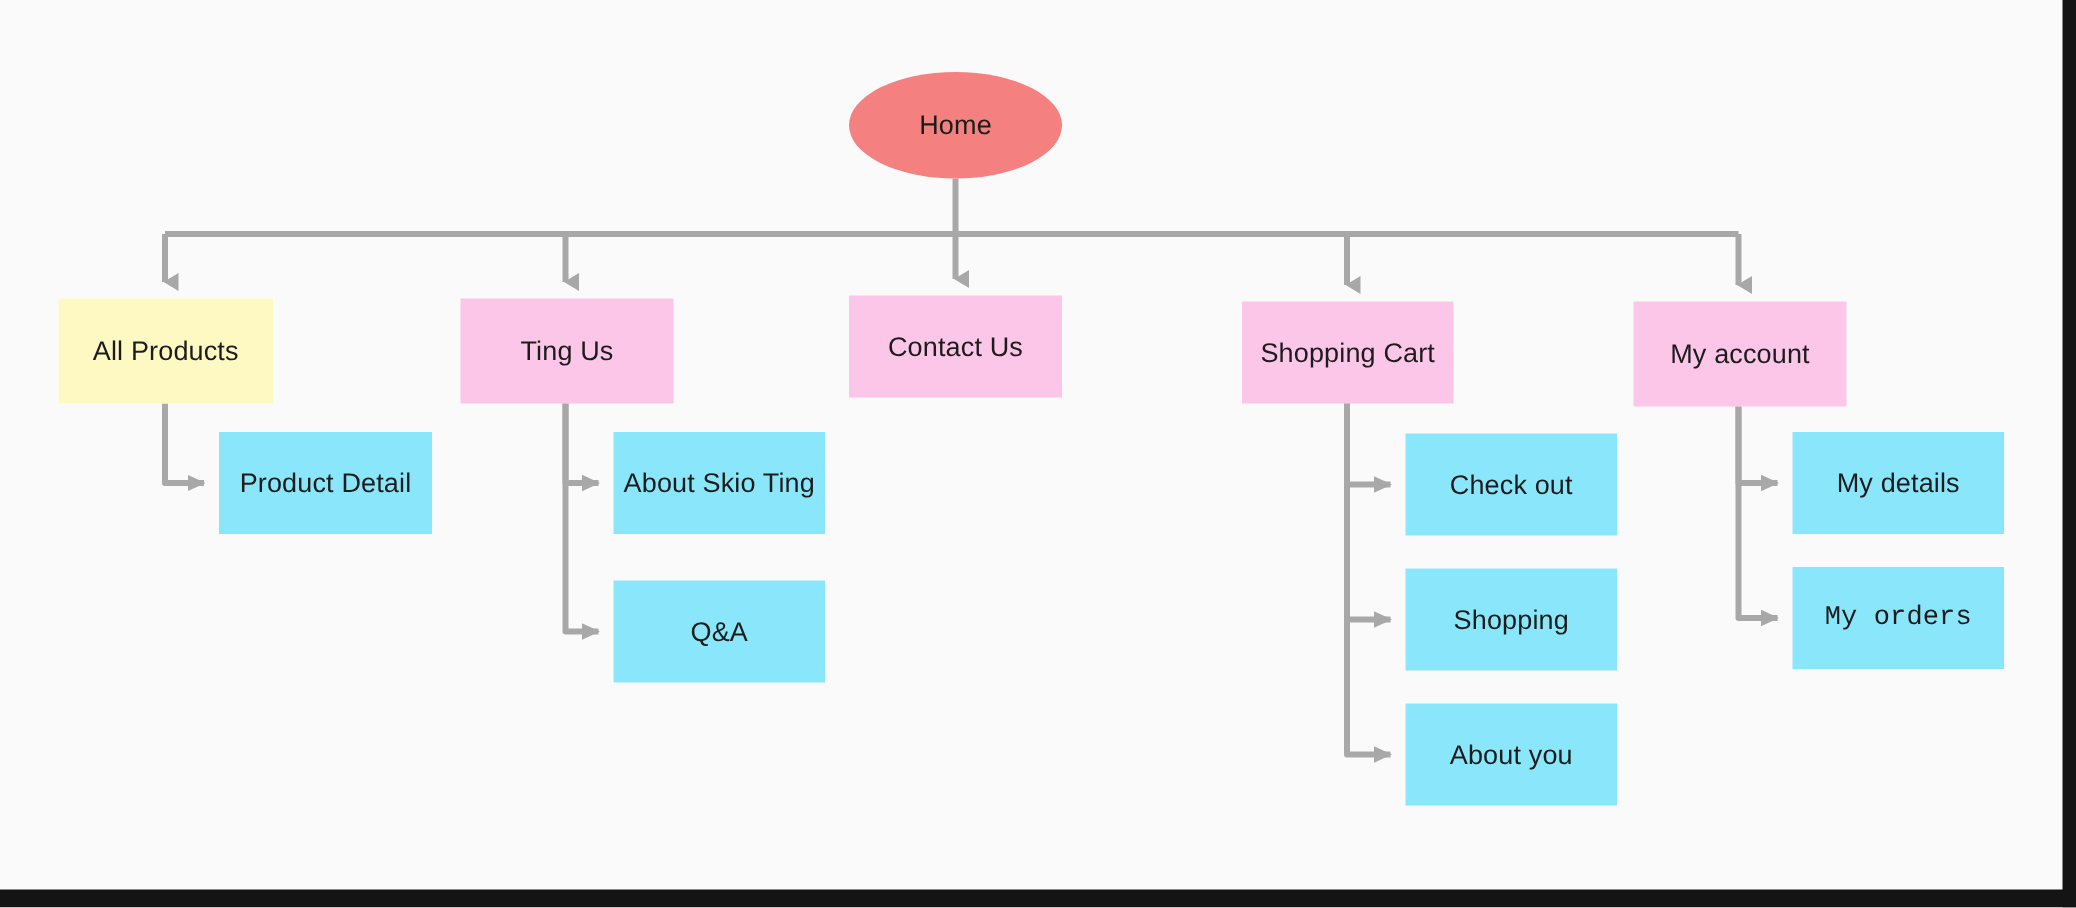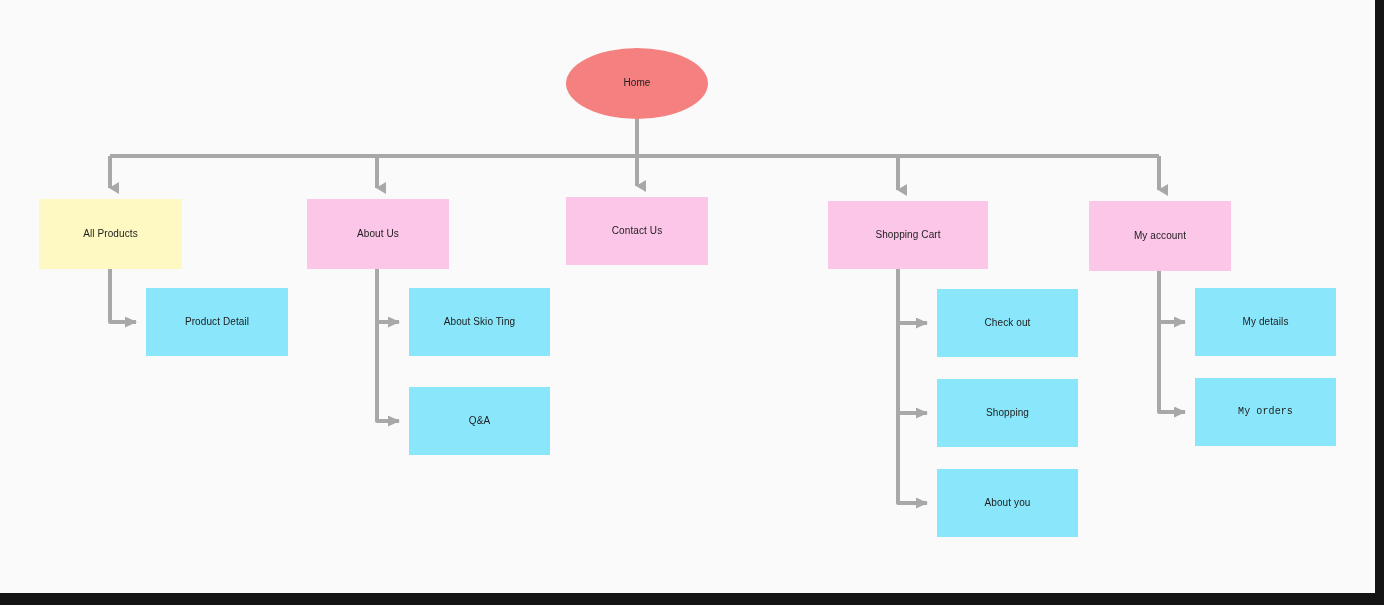--- a/index.html
+++ b/index.html
@@ -31,21 +31,21 @@
   }
   .node {
     position: absolute;
     box-sizing: border-box;
     display: flex;
     align-items: center;
     justify-content: center;
     text-align: center;
     line-height: 1.25;
     color: #1c1c1c;
-    font-size: 10px;
+    font-size: 18px;
     letter-spacing: 0.1px;
     user-select: none;
   }
   .node.root {
     border-radius: 50%;
   }
   .node-label {
     display: block;
     padding: 0 6px;
   }
@@ -96,28 +96,28 @@
 
   <div class="node root" style="left:566px; top:48px; width:142px; height:71px; background:#f58080;">
     <span class="node-label">Home</span>
   </div>
 
   <div class="node" style="left:39px; top:199px; width:143px; height:70px; background:#fef9c3;">
     <span class="node-label">All Products</span>
   </div>
 
   <div class="node" style="left:307px; top:199px; width:142px; height:70px; background:#fcc6e8;">
-    <span class="node-label">About Us</span>
+    <span class="node-label">Ting Us</span>
   </div>
 
   <div class="node" style="left:566px; top:197px; width:142px; height:68px; background:#fcc6e8;">
     <span class="node-label">Contact Us</span>
   </div>
 
-  <div class="node" style="left:828px; top:201px; width:160px; height:68px; background:#fcc6e8;">
+  <div class="node" style="left:828px; top:201px; width:141px; height:68px; background:#fcc6e8;">
     <span class="node-label">Shopping Cart</span>
   </div>
 
   <div class="node" style="left:1089px; top:201px; width:142px; height:70px; background:#fcc6e8;">
     <span class="node-label">My account</span>
   </div>
 
   <div class="node" style="left:146px; top:288px; width:142px; height:68px; background:#8ae7fb;">
     <span class="node-label">Product Detail</span>
   </div>

